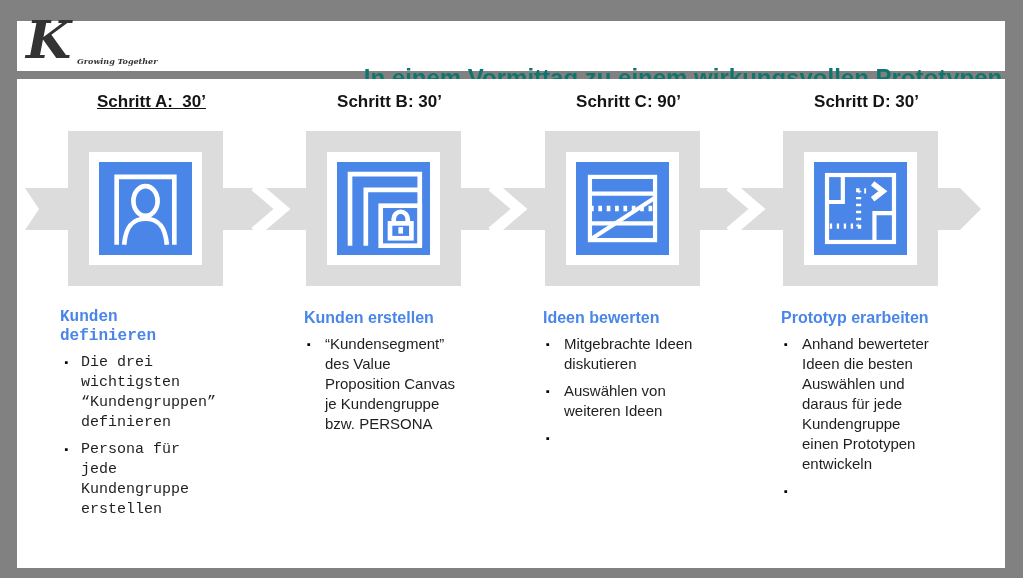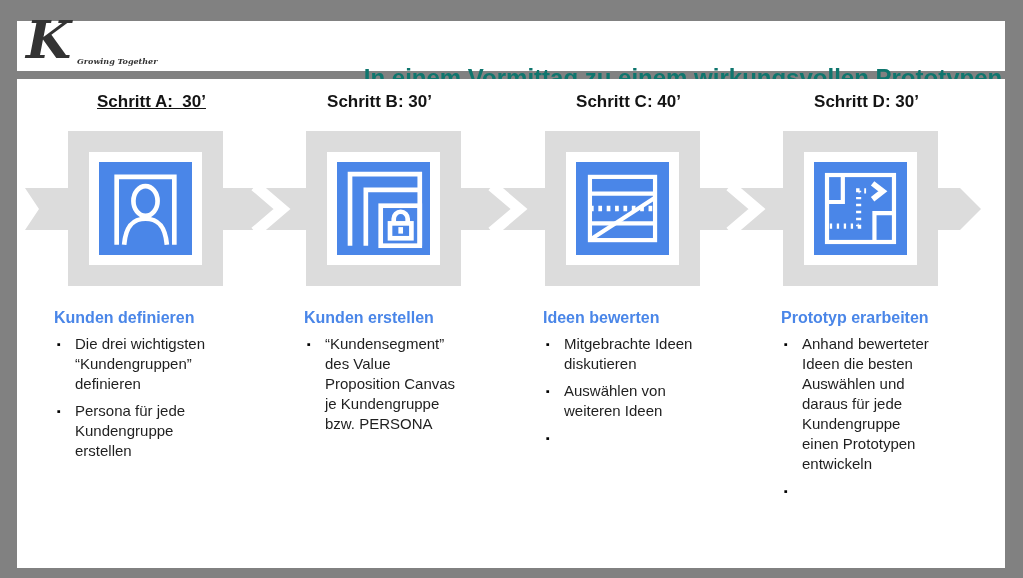--- a/index.html
+++ b/index.html
@@ -26,23 +26,23 @@
   .tile-blue{position:absolute;left:10px;top:10px;width:93px;height:93px;background:#4a86e8;}
   .tile-blue svg{position:absolute;left:0;top:0;width:93px;height:93px;}
   
   .step-col{position:absolute;top:308px;width:156px;}
   .col-heading{font-size:16px;font-weight:700;color:#4a86e8;line-height:19px;margin:0 0 7px 0;}
   .step-col ul{list-style:none;margin:0;padding:0;}
   .step-col li{position:relative;padding-left:21px;margin-bottom:7px;font-size:15px;line-height:20px;
          color:#1f1f1f;}
   .marker{position:absolute;left:3px;top:0;font-size:11px;line-height:20px;color:#000000;}
   
-  .hA{left:74px;text-decoration:underline;}  .hB{left:302px;} .hC{left:551px;} .hD{left:789px;}
+  .hA{left:74px;text-decoration:underline;}  .hB{left:312px;} .hC{left:551px;} .hD{left:789px;}
   .tA{left:68px;}  .tB{left:306px;} .tC{left:545px;} .tD{left:783px;}
-  .cA{left:54px;}  .cB{left:304px;} .cC{left:543px;} .cD{left:781px;}
+  .cA{left:60px;font-family:Liberation Mono, monospace;}  .cB{left:304px;} .cC{left:543px;} .cD{left:781px;}
 </style>
 </head>
 <body>
 
 <div class="slide">
 
   <div class="header">
     <div class="logo">
       <span class="logo-k">K</span>
       <span class="logo-tagline">Growing Together</span>
@@ -54,21 +54,21 @@
 
   <svg class="band" width="1023" height="578" viewBox="0 0 1023 578">
     <polygon points="25,188 960,188 981,209 960,230 25,230 39,209" fill="#dcdcdc"></polygon>
     <polyline points="255,186 282,209 255,232" stroke="#ffffff" stroke-width="11" fill="none"></polyline>
     <polyline points="492,186 519,209 492,232" stroke="#ffffff" stroke-width="11" fill="none"></polyline>
     <polyline points="730,186 757,209 730,232" stroke="#ffffff" stroke-width="11" fill="none"></polyline>
   </svg>
 
   <div class="step-header hA">Schritt A:  30’</div>
   <div class="step-header hB">Schritt B: 30’</div>
-  <div class="step-header hC">Schritt C: 40’</div>
+  <div class="step-header hC">Schritt C: 90’</div>
   <div class="step-header hD">Schritt D: 30’</div>
 
   <div class="tile tA">
     <div class="tile-white">
       <div class="tile-blue">
         <svg viewBox="0 0 100 100">
           <g fill="none" stroke="#ffffff" stroke-width="5">
             <path d="M19 89 V16 H81 V89"></path>
             <ellipse cx="50" cy="42" rx="13" ry="16"></ellipse>
             <path d="M27 89 C29 66 39 61 50 61 C61 61 71 66 73 89"></path>

